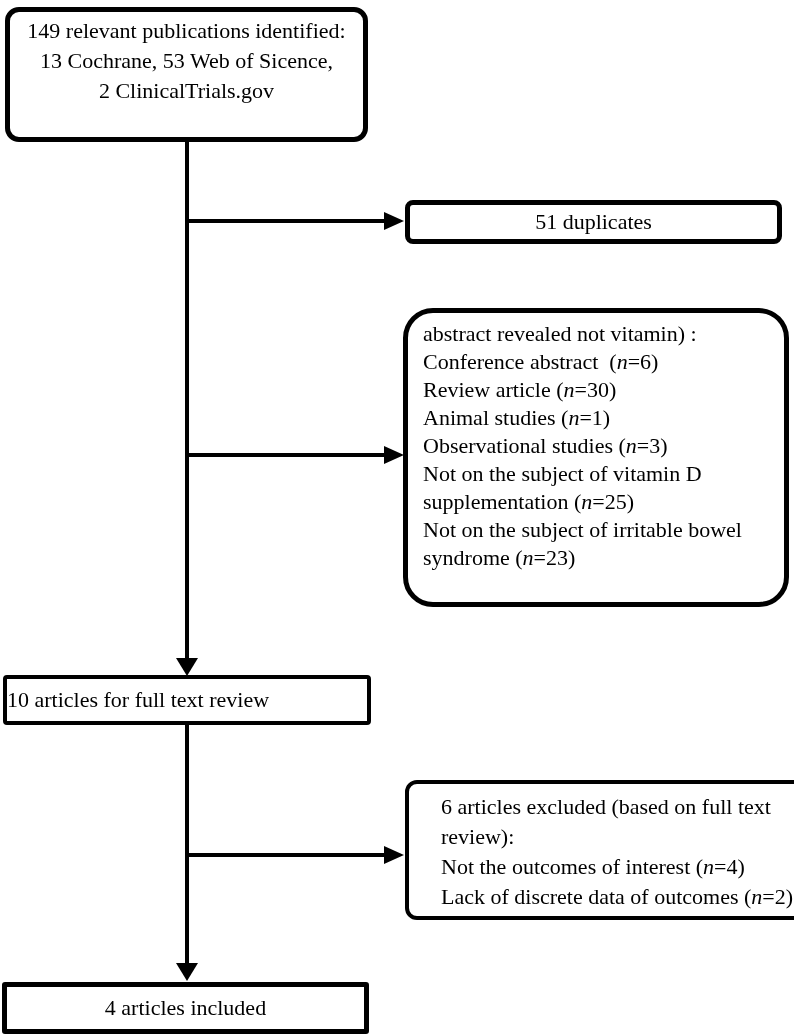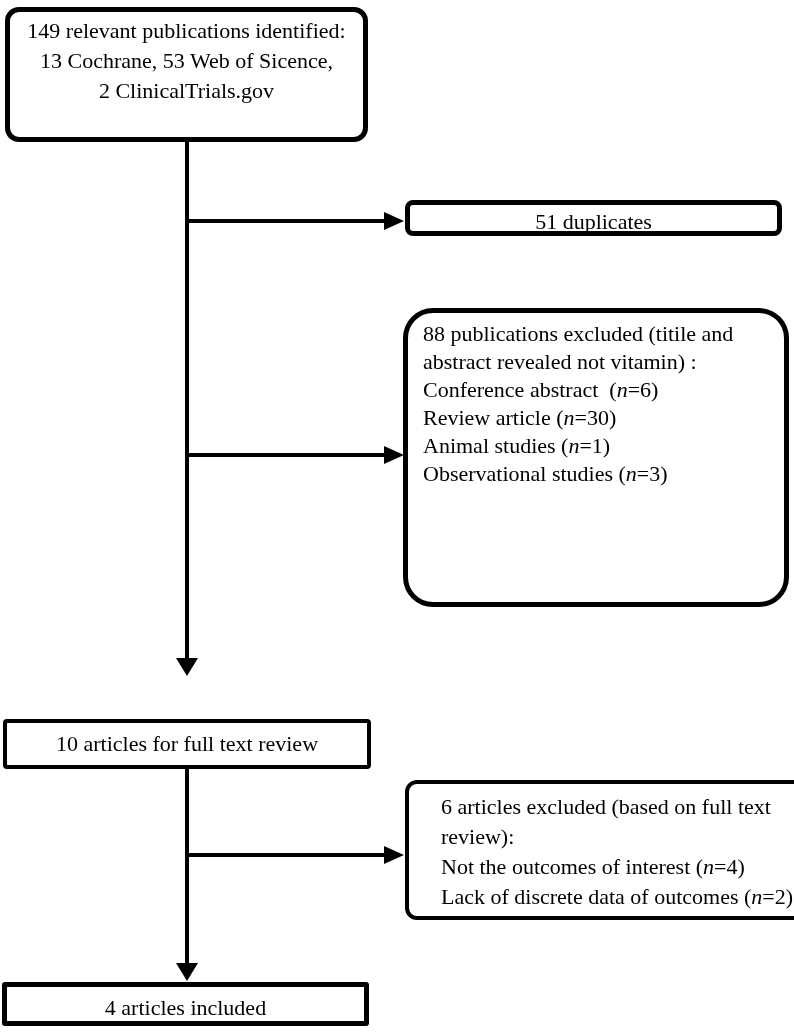--- a/index.html
+++ b/index.html
@@ -32,39 +32,39 @@
   }
   .line { white-space: pre; }
   .line i { font-style: italic; }
 
   #box-identified {
     left: 5px; top: 7px; width: 363px; height: 135px;
     border-radius: 14px; text-align: center;
     padding-top: 4px; line-height: 30px;
   }
   #box-duplicates {
-    left: 405px; top: 200px; width: 377px; height: 36px;
+    left: 405px; top: 200px; width: 377px; height: 44px;
     border-radius: 8px; text-align: center; line-height: 33px;
   }
   #box-excluded-ta {
     left: 403px; top: 308px; width: 386px; height: 299px;
     border-radius: 30px; padding: 7px 15px; line-height: 28px;
   }
   #box-full-text {
     left: 3px; top: 675px; width: 368px; height: 50px;
     border-width: 4px; border-radius: 4px;
-    text-align: center; line-height: 41px; margin-top: 44px;
+    line-height: 41px;
   }
   #box-excluded-ft {
     left: 405px; top: 780px; width: 466px; height: 140px;
     border-width: 4px; border-radius: 12px;
     padding: 8px 32px; line-height: 30px;
   }
   #box-included {
-    left: 2px; top: 982px; width: 367px; height: 44px;
+    left: 2px; top: 982px; width: 367px; height: 52px;
     border-radius: 3px; text-align: center; line-height: 42px;
   }
 
   .connector { position: absolute; background: var(--line); }
   #v-line-1 { left: 185px; top: 140px; width: 4px; height: 520px; }
   #v-line-2 { left: 185px; top: 723px; width: 4px; height: 242px; }
   #h-line-1 { left: 185px; top: 219px; width: 200px; height: 4px; }
   #h-line-2 { left: 185px; top: 453px; width: 200px; height: 4px; }
   #h-line-3 { left: 185px; top: 853px; width: 200px; height: 4px; }
 
@@ -106,26 +106,29 @@
     <div class="line">149 relevant publications identified:</div>
     <div class="line">13 Cochrane, 53 Web of Sicence,</div>
     <div class="line">2 ClinicalTrials.gov</div>
   </div>
 
   <div class="box" id="box-duplicates">
     <div class="line">51 duplicates</div>
   </div>
 
   <div class="box" id="box-excluded-ta">
-    <div class="line">88 publications excluded (titile and</div>
     <div class="line">abstract revealed not vitamin) :</div>
     <div class="line">Conference abstract  (<i>n</i>=6)</div>
     <div class="line">Review article (<i>n</i>=30)</div>
     <div class="line">Animal studies (<i>n</i>=1)</div>
     <div class="line">Observational studies (<i>n</i>=3)</div>
+    <div class="line">Not on the subject of vitamin D</div>
+    <div class="line">supplementation (<i>n</i>=25)</div>
+    <div class="line">Not on the subject of irritable bowel</div>
+    <div class="line">syndrome (<i>n</i>=23)</div>
   </div>
 
   <div class="box" id="box-full-text">
     <div class="line">10 articles for full text review</div>
   </div>
 
   <div class="box" id="box-excluded-ft">
     <div class="line">6 articles excluded (based on full text</div>
     <div class="line">review):</div>
     <div class="line">Not the outcomes of interest (<i>n</i>=4)</div>

